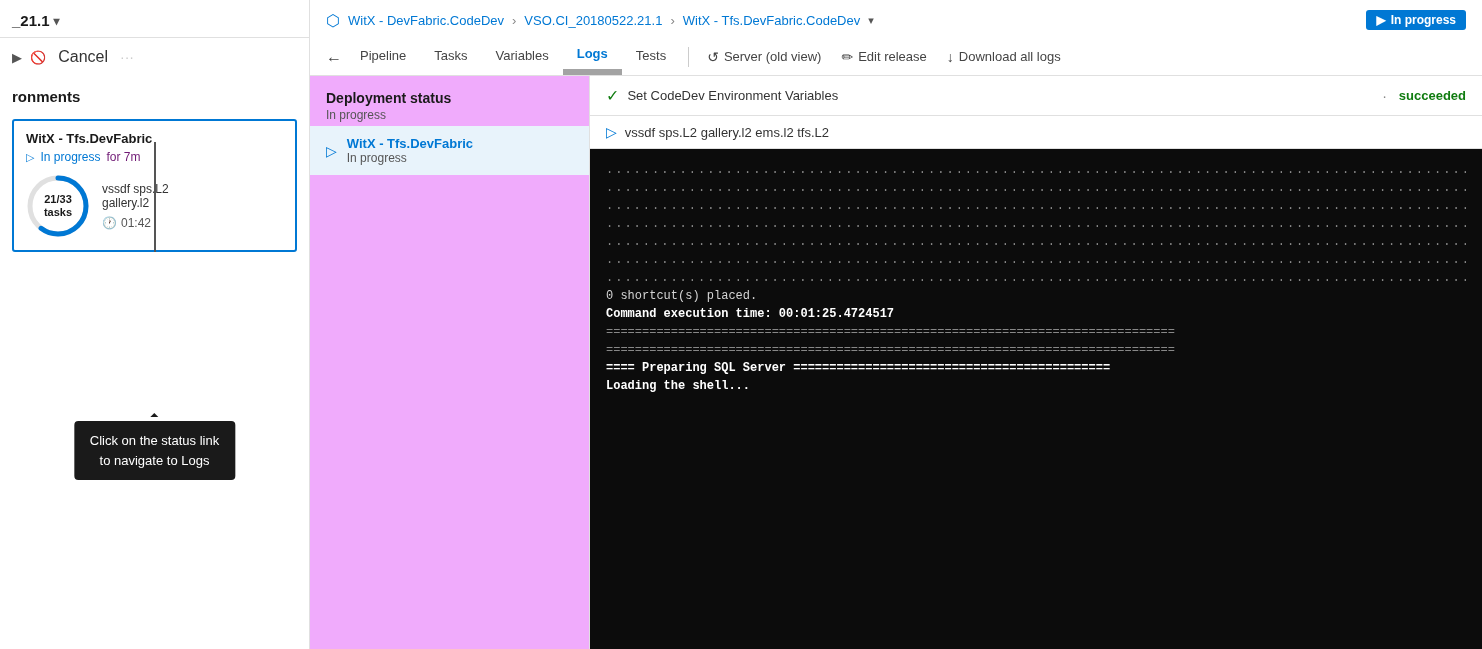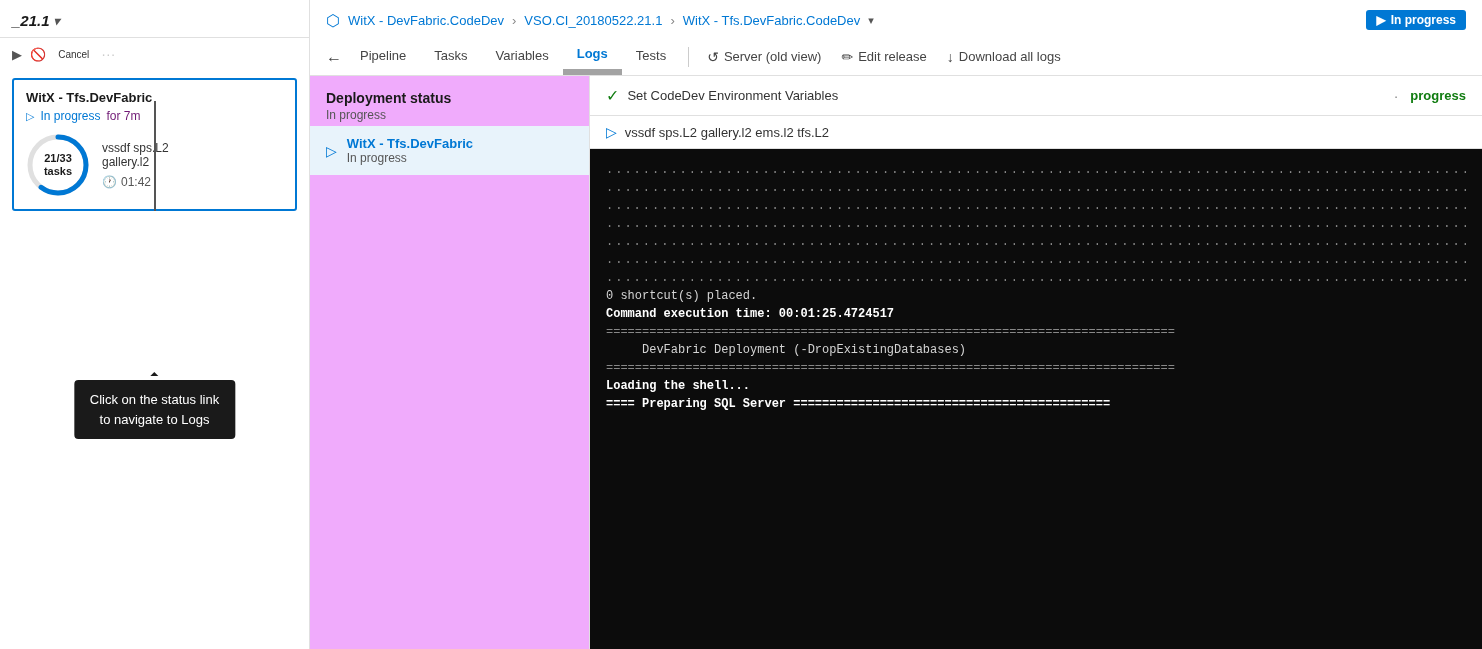--- a/index.html
+++ b/index.html
@@ -17,21 +17,20 @@
       overflow: hidden;
       position: relative;
     }
 
     .left-top-bar {
       display: flex;
       align-items: center;
       padding: 12px 12px 8px 12px;
       gap: 8px;
       border-bottom: 1px solid #e0e0e0;
-      font-style: italic;
     }
 
     .release-title {
       font-size: 15px;
       font-weight: 600;
       color: #1a1a1a;
       display: flex;
       align-items: center;
       gap: 4px;
     }
@@ -435,24 +434,25 @@
 <div class="left-panel">
   <div class="left-top-bar">
     <span class="release-title">
       <span>_21.1</span>
       <span class="chevron-down">▾</span>
     </span>
   </div>
   <div class="left-actions">
     <span style="color:#555; font-size:13px;">▶</span>
     <span style="color:#555; font-size:13px;">🚫</span>
-    <button class="action-btn" style="font-size:10px; color:#333; background:none; border:none; cursor:pointer;">Cancel</button>
+    <button class="action-btn" style="font-size:16px; color:#333; background:none; border:none; cursor:pointer;">Cancel</button>
     <span class="separator">···</span>
   </div>
 
+  <div class="environments-label">ronments</div>
 
   <div style="position: relative;">
     <div class="env-card">
       <div class="env-card-title">WitX - Tfs.DevFabric</div>
       <div class="env-card-status">
         <span style="font-size:11px;">▷</span>
         <span>In progress</span>
         <span style="color:#701a75;">for 7m</span>
       </div>
 
@@ -544,40 +544,39 @@
         </div>
       </div>
     </div>
 
     <div class="main-log">
 
       <div class="log-header-row">
         <span class="log-header-check">✓</span>
         <span class="log-header-text">Set CodeDev Environment Variables</span>
         <span style="color:#888; margin:0 4px;">·</span>
-        <span class="log-header-succeeded">progress</span>
+        <span class="log-header-succeeded">succeeded</span>
       </div>
 
       <div class="log-secondary-row">
         <span class="log-secondary-icon">▷</span>
         <span class="log-secondary-text">vssdf sps.L2 gallery.l2 ems.l2 tfs.L2</span>
       </div>
 
       <div class="terminal" id="terminal-output">
           <div class="terminal-line dots">..............................................................................................</div>
           <div class="terminal-line dots">..............................................................................................</div>
           <div class="terminal-line dots">..............................................................................................</div>
           <div class="terminal-line dots">..............................................................................................</div>
           <div class="terminal-line dots">..............................................................................................</div>
           <div class="terminal-line dots">..............................................................................................</div>
           <div class="terminal-line dots">..............................................................................................</div>
           <div class="terminal-line normal">0 shortcut(s) placed.</div>
           <div class="terminal-line bold">Command execution time: 00:01:25.4724517</div>
           <div class="terminal-line separator">===============================================================================</div>
-          <div class="terminal-line normal">     DevFabric Deployment (-DropExistingDatabases)</div>
           <div class="terminal-line separator">===============================================================================</div>
+          <div class="terminal-line bold">==== Preparing SQL Server ============================================</div>
           <div class="terminal-line bold">Loading the shell...</div>
-          <div class="terminal-line bold">==== Preparing SQL Server ============================================</div>
         </div>
     </div>
 
   </div>
 </div>
 
 </body></html>

